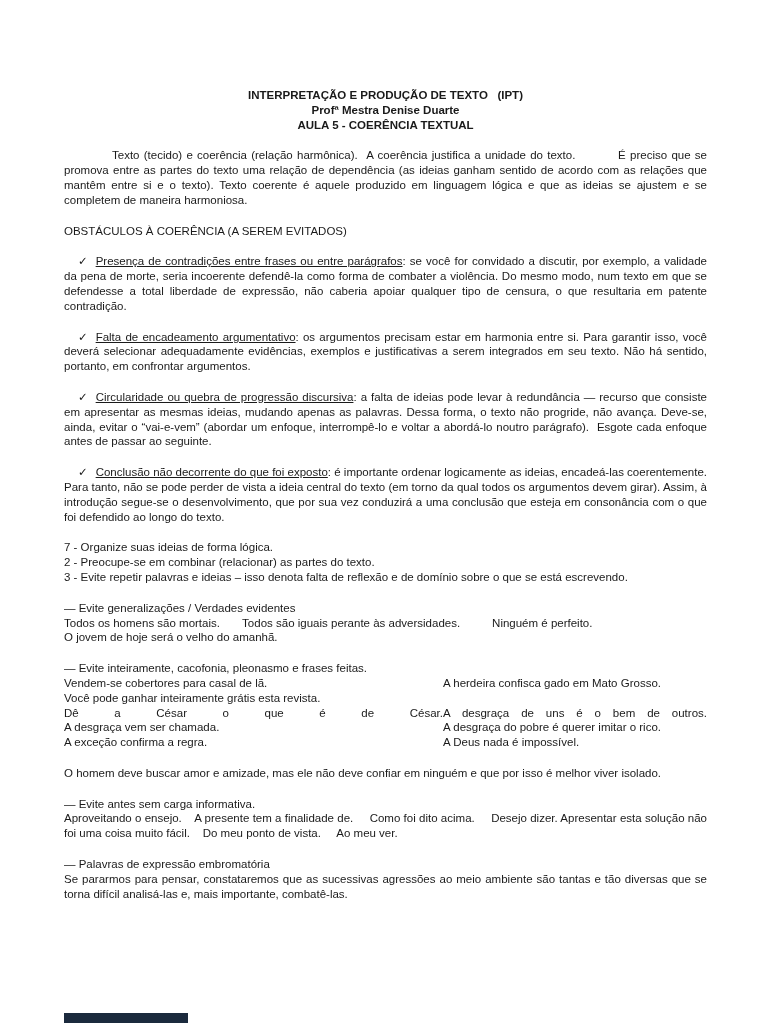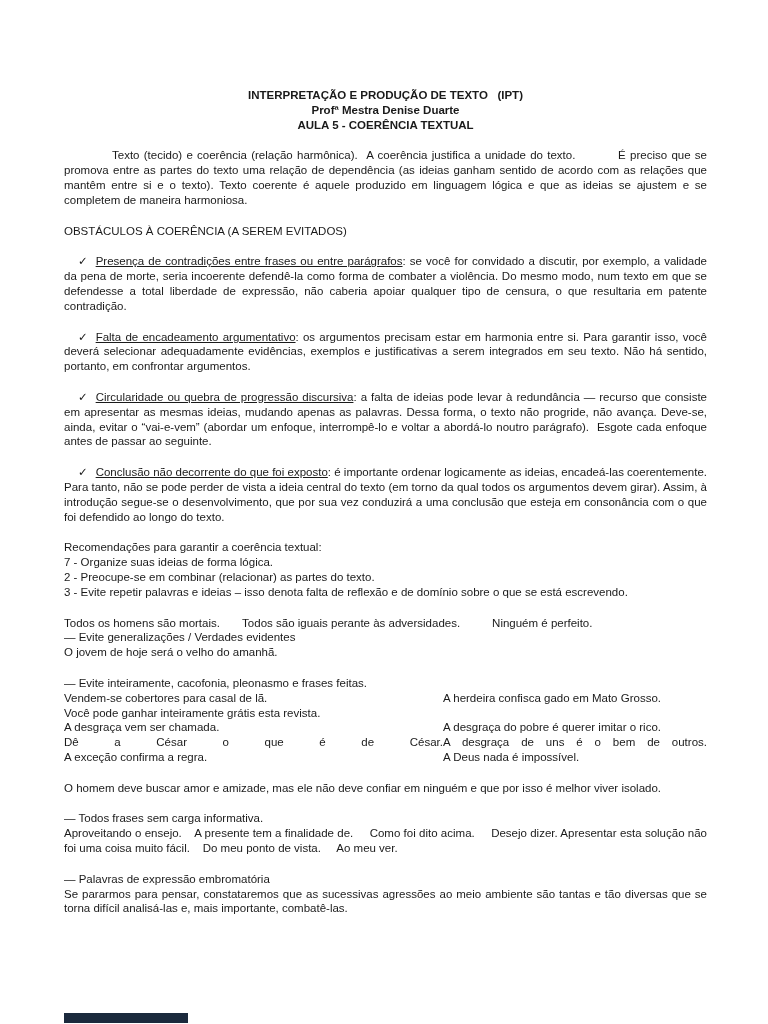--- a/index.html
+++ b/index.html
@@ -52,62 +52,61 @@
 
     <p class="block bullet"><span class="check">✓</span><span class="u">Presença de contradições entre frases ou entre parágrafos</span><span>: se você for convidado a discutir, por exemplo, a validade da pena de morte, seria incoerente defendê-la como forma de combater a violência. Do mesmo modo, num texto em que se defendesse a total liberdade de expressão, não caberia apoiar qualquer tipo de censura, o que resultaria em patente contradição.</span></p>
 
     <p class="block bullet"><span class="check">✓</span><span class="u">Falta de encadeamento argumentativo</span><span>: os argumentos precisam estar em harmonia entre si. Para garantir isso, você deverá selecionar adequadamente evidências, exemplos e justificativas a serem integrados em seu texto. Não há sentido, portanto, em confrontar argumentos.</span></p>
 
     <p class="block bullet"><span class="check">✓</span><span class="u">Circularidade ou quebra de progressão discursiva</span><span>: a falta de ideias pode levar à redundância — recurso que consiste em apresentar as mesmas ideias, mudando apenas as palavras. Dessa forma, o texto não progride, não avança. Deve-se, ainda, evitar o “vai-e-vem” (abordar um enfoque, interrompê-lo e voltar a abordá-lo noutro parágrafo). &nbsp;Esgote cada enfoque antes de passar ao seguinte.</span></p>
 
     <p class="block bullet"><span class="check">✓</span><span class="u">Conclusão não decorrente do que foi exposto</span><span>: é importante ordenar logicamente as ideias, encadeá-las coerentemente. Para tanto, não se pode perder de vista a ideia central do texto (em torno da qual todos os argumentos devem girar). Assim, à introdução segue-se o desenvolvimento, que por sua vez conduzirá a uma conclusão que esteja em consonância com o que foi defendido ao longo do texto.</span></p>
 
     <div class="block">
-      <p>Recomendações para garantir a coerência textual:</p>
       <p>7 - Organize suas ideias de forma lógica.</p>
       <p>2 - Preocupe-se em combinar (relacionar) as partes do texto.</p>
       <p class="justify">3 - Evite repetir palavras e ideias – isso denota falta de reflexão e de domínio sobre o que se está escrevendo.</p>
     </div>
 
     <div class="block">
+      <p>— Evite generalizações / Verdades evidentes</p>
       <p>Todos os homens são mortais.&nbsp;&nbsp;&nbsp;&nbsp;&nbsp;&nbsp; Todos são iguais perante às adversidades.&nbsp;&nbsp;&nbsp;&nbsp;&nbsp;&nbsp;&nbsp;&nbsp;&nbsp; Ninguém é perfeito.</p>
-      <p>— Evite generalizações / Verdades evidentes</p>
       <p>O jovem de hoje será o velho do amanhã.</p>
     </div>
 
     <div class="block">
       <p>— Evite inteiramente, cacofonia, pleonasmo e frases feitas.</p>
       <div class="pair-row">
           <span>Vendem-se cobertores para casal de lã.</span>
           <span>A herdeira confisca gado em Mato Grosso.</span>
         </div>
       <div class="pair-row">
           <span>Você pode ganhar inteiramente grátis esta revista.</span>
           <span></span>
         </div>
+      <div class="pair-row stretch">
+          <span>Dê a César o que é de César.</span>
+          <span>A desgraça de uns é o bem de outros.</span>
+        </div>
       <div class="pair-row">
           <span>A desgraça vem ser chamada.</span>
           <span>A desgraça do pobre é querer imitar o rico.</span>
-        </div>
-      <div class="pair-row stretch">
-          <span>Dê a César o que é de César.</span>
-          <span>A desgraça de uns é o bem de outros.</span>
         </div>
       <div class="pair-row">
           <span>A exceção confirma a regra.</span>
           <span>A Deus nada é impossível.</span>
         </div>
     </div>
 
     <div class="block">
       <p class="justify">O homem deve buscar amor e amizade, mas ele não deve confiar em ninguém e que por isso é melhor viver isolado.</p>
     </div>
 
     <div class="block">
-      <p>— Todos frases sem carga informativa.</p>
+      <p>— Evite antes sem carga informativa.</p>
       <p class="justify">Aproveitando o ensejo.&nbsp;&nbsp;&nbsp; A presente tem a finalidade de.&nbsp;&nbsp;&nbsp;&nbsp; Como foi dito acima.&nbsp;&nbsp;&nbsp;&nbsp; Desejo dizer. Apresentar esta solução não foi uma coisa muito fácil.&nbsp;&nbsp;&nbsp; Do meu ponto de vista.&nbsp;&nbsp;&nbsp;&nbsp; Ao meu ver.</p>
     </div>
 
     <div class="block">
       <p>— Palavras de expressão embromatória</p>
       <p class="justify">Se pararmos para pensar, constataremos que as sucessivas agressões ao meio ambiente são tantas e tão diversas que se torna difícil analisá-las e, mais importante, combatê-las.</p>
     </div>
 
   </div>
 

